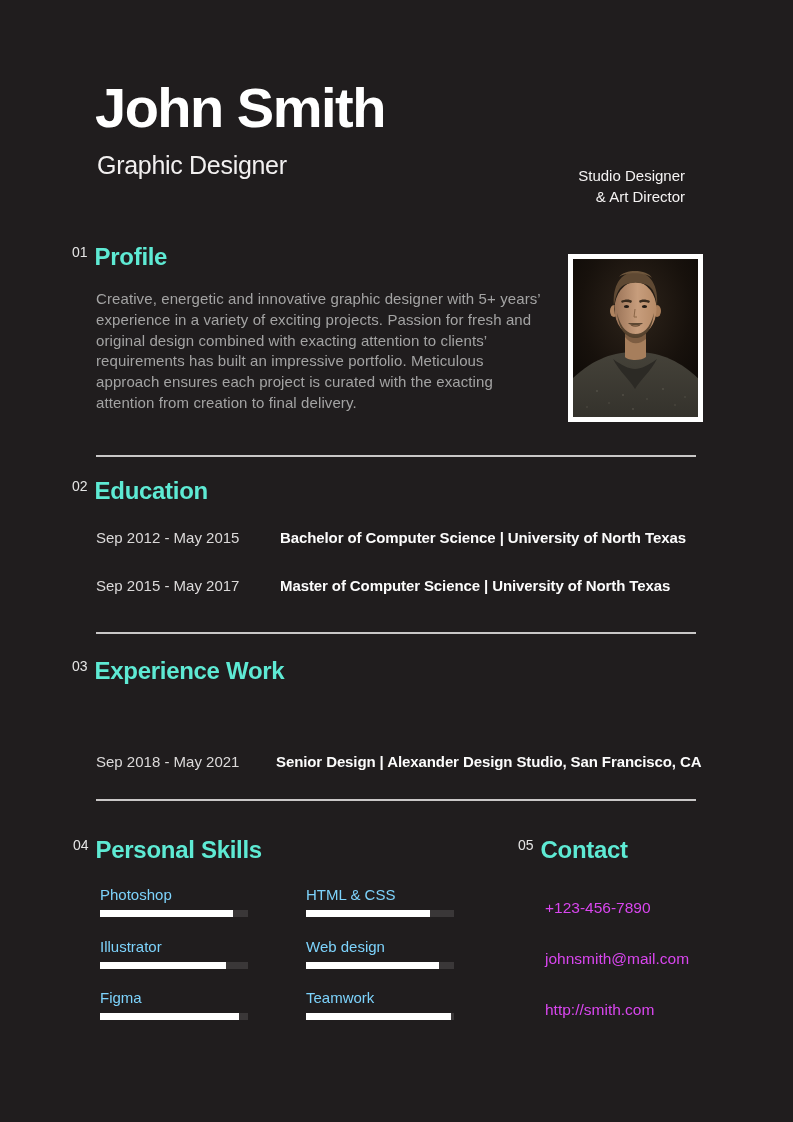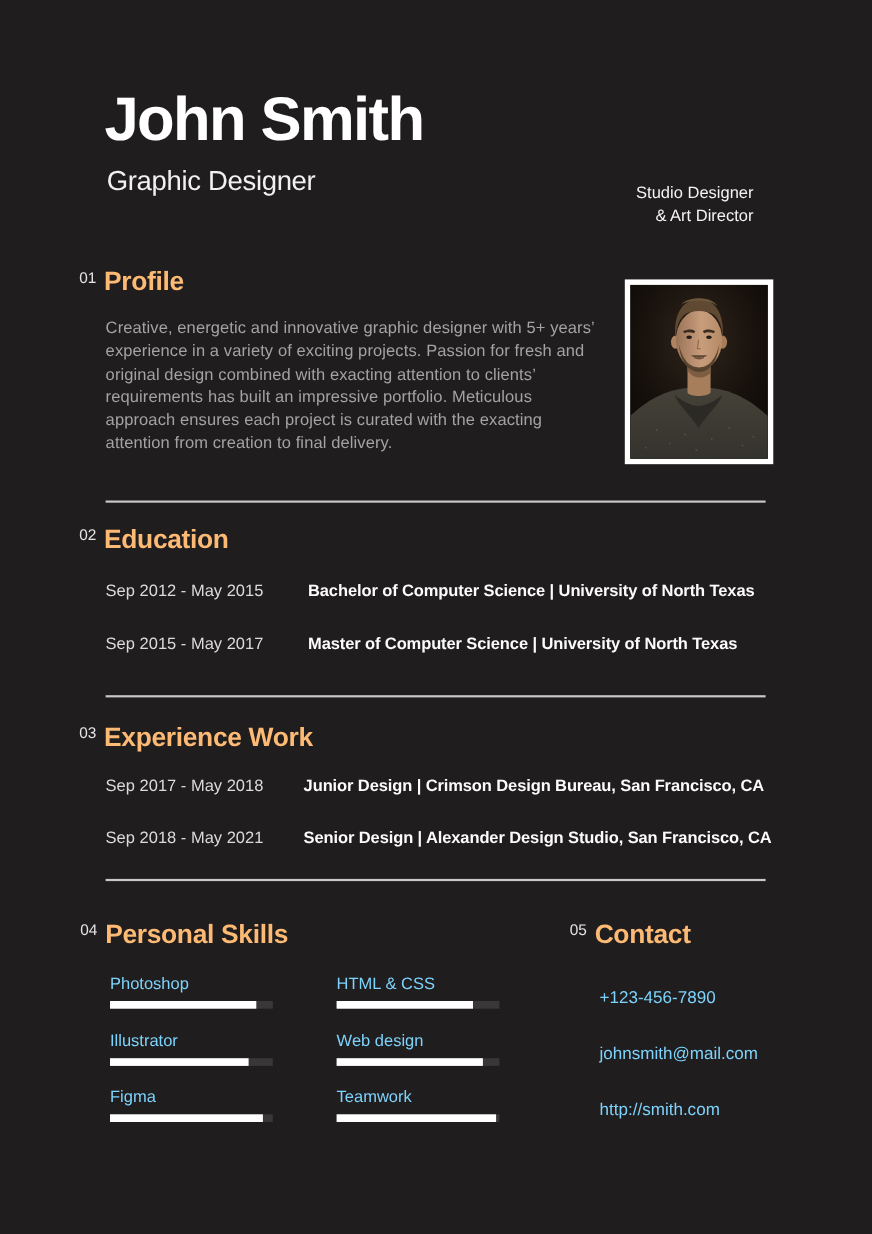--- a/index.html
+++ b/index.html
@@ -20,21 +20,21 @@
     color:#f2f0f0; white-space:nowrap;
   }
   .tagline {
     position:absolute; right:101px; top:165px;
     text-align:right; font-size:15px; line-height:21px;
     font-weight:500; color:#f5f3f3;
   }
   
   .sec-head { position:absolute; display:flex; align-items:flex-start; white-space:nowrap; }
   .sec-num  { font-size:14px; font-weight:400; color:#e5e5e5; line-height:1; margin-top:2px; }
-  .sec-title{ font-size:24px; font-weight:700; letter-spacing:-0.3px; color:#fdba74; line-height:1.2; margin-left:7px; }
+  .sec-title{ font-size:24px; font-weight:700; letter-spacing:-0.3px; color:#5eead4; line-height:1.2; margin-left:7px; }
   
   .profile-text {
     position:absolute; left:96px; top:289px; width:452px;
     font-size:15px; line-height:20.8px; font-weight:400;
     letter-spacing:0.1px; color:#a3a3a3;
   }
   .photo-frame {
     position:absolute; left:568px; top:254px;
     width:125px; height:158px; border:5px solid #ffffff;
     background:#0e0b09; box-sizing:content-box;
@@ -48,21 +48,21 @@
   .t-row.exp .t-period { width:168px; flex:0 0 168px; }
   .t-desc { font-size:15px; font-weight:700; letter-spacing:-0.1px; color:#fcfcfc; }
   
   .skill { position:absolute; width:148px; }
   .skill-label { font-size:15px; font-weight:500; color:#7dd3fc; line-height:18px; margin-bottom:6px; white-space:nowrap; }
   .skill-track { width:148px; height:7px; background:#3a3738; }
   .skill-fill  { height:100%; background:#ffffff; }
   
   .contact-item {
     position:absolute; left:545px;
-    font-size:15.5px; font-weight:500; color:#7dd3fc; white-space:nowrap;
+    font-size:15.5px; font-weight:500; color:#d946ef; white-space:nowrap;
   }
 </style>
 </head>
 <body>
 
 <div class="page">
 
   <div class="name">John Smith</div>
   <div class="role">Graphic Designer</div>
   <div class="tagline">
@@ -152,24 +152,20 @@
     <span class="t-period">Sep 2015 - May 2017</span>
     <span class="t-desc">Master of Computer Science | University of North Texas</span>
   </div>
 
   <div class="divider" style="top:632px;"></div>
 
   <div class="sec-head" style="left:72px; top:657px;">
     <span class="sec-num">03</span>
     <span class="sec-title">Experience Work</span>
   </div>
-  <div class="t-row exp" style="top:706px;">
-    <span class="t-period">Sep 2017 - May 2018</span>
-    <span class="t-desc">Junior Design | Crimson Design Bureau, San Francisco, CA</span>
-  </div>
   <div class="t-row exp" style="top:753px;">
     <span class="t-period">Sep 2018 - May 2021</span>
     <span class="t-desc">Senior Design | Alexander Design Studio, San Francisco, CA</span>
   </div>
 
   <div class="divider" style="top:799px;"></div>
 
   <div class="sec-head" style="left:73px; top:836px;">
     <span class="sec-num">04</span>
     <span class="sec-title">Personal Skills</span>

